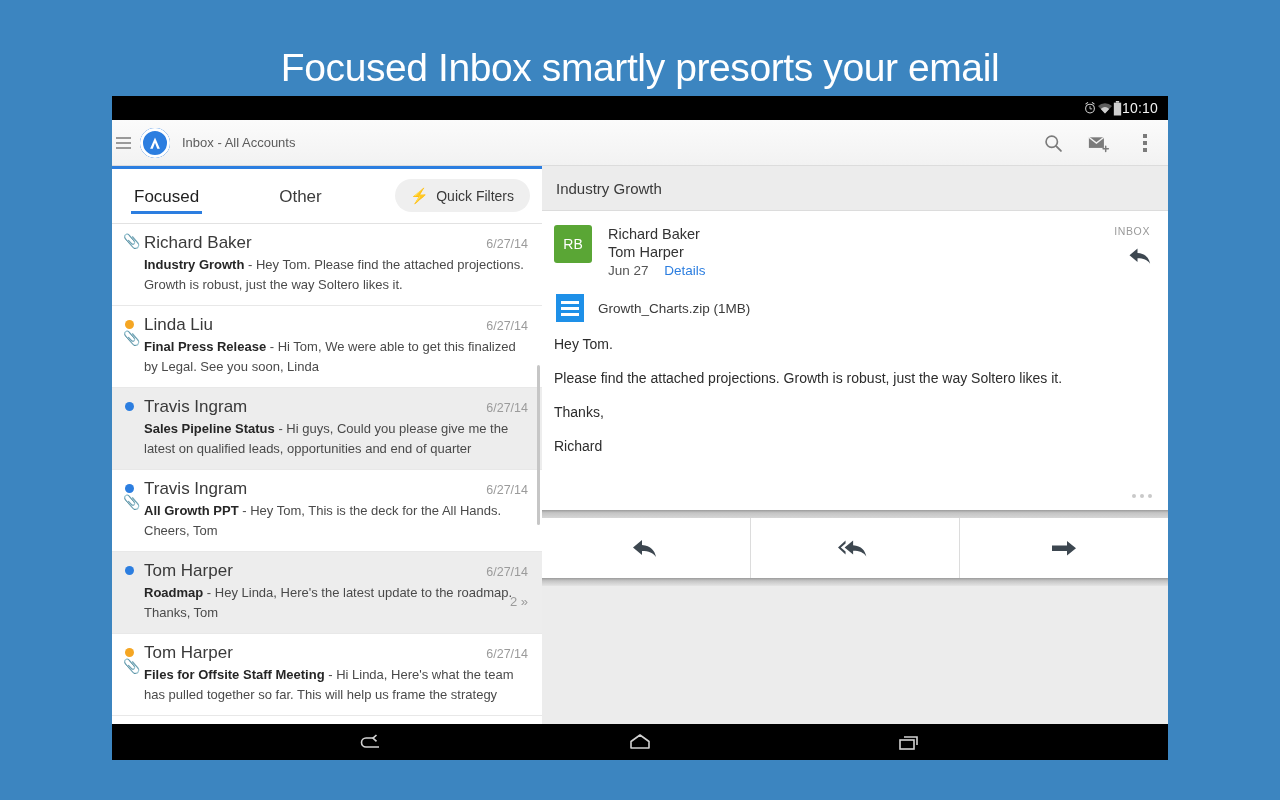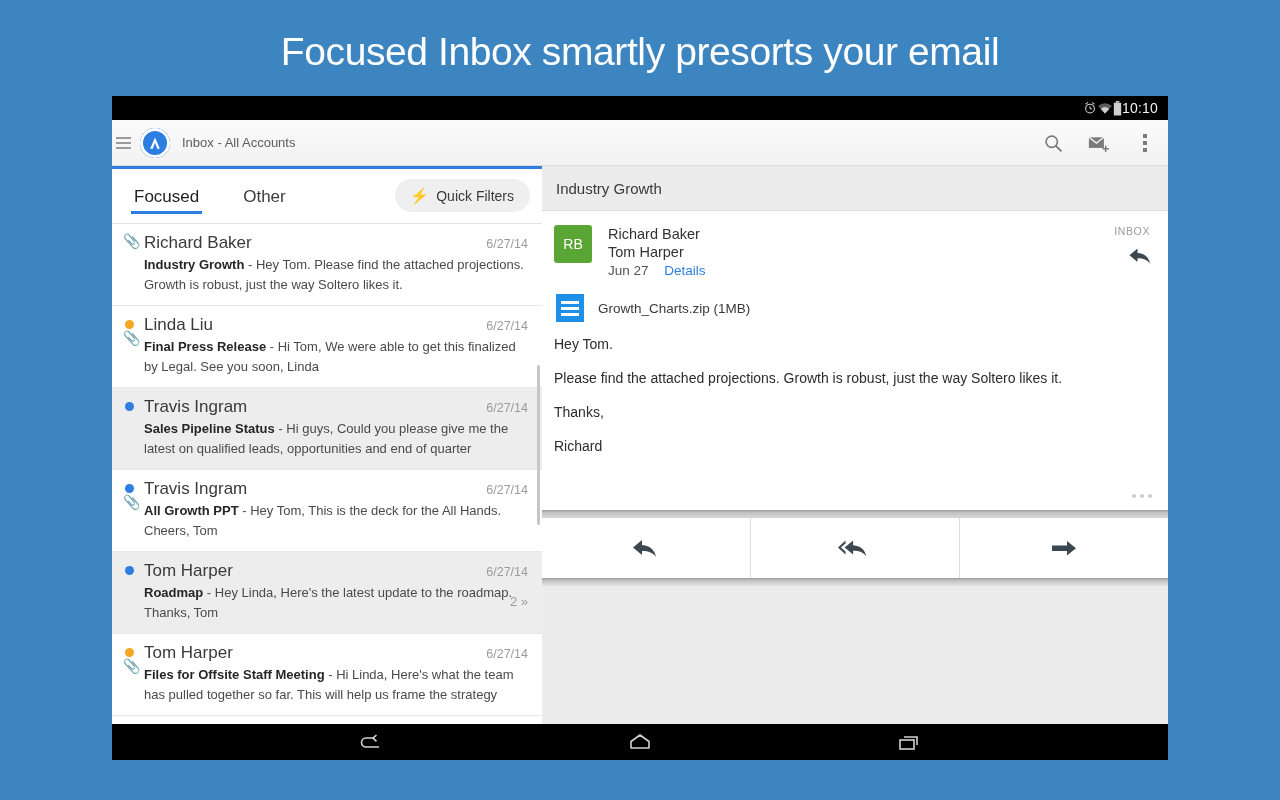--- a/index.html
+++ b/index.html
@@ -9,21 +9,21 @@
     overflow: hidden;
   }
   body {
     background: #3c85c0;
     position: relative;
   }
 
   
   .promo-title {
     position: absolute;
-    top: 30px; left: 0; width: 1280px;
+    top: 46px; left: 0; width: 1280px;
     text-align: center;
     color: #ffffff;
     font-size: 39px;
     font-weight: 400;
     letter-spacing: -0.4px;
     white-space: nowrap;
   }
 
   
   .device {
@@ -117,21 +117,21 @@
     padding: 0 0 7px 0;
     margin-left: 22px;
     position: relative;
     top: 4px;
   }
   .tab.active { color: #1f1f1f; }
   .tab.active::after {
     content: ""; position: absolute; left: -3px; right: -3px; bottom: 0;
     height: 3px; background: #2c7ee0;
   }
-  .tab.other { margin-left: 44px; }
+  .tab.other { margin-left: 80px; }
   .quick-filters {
     position: absolute; right: 12px; top: 10px;
     height: 33px;
     background: #efefef;
     border-radius: 17px;
     display: flex; align-items: center;
     padding: 0 16px;
     gap: 7px;
     font-size: 14px; color: #3a3a3a;
   }

